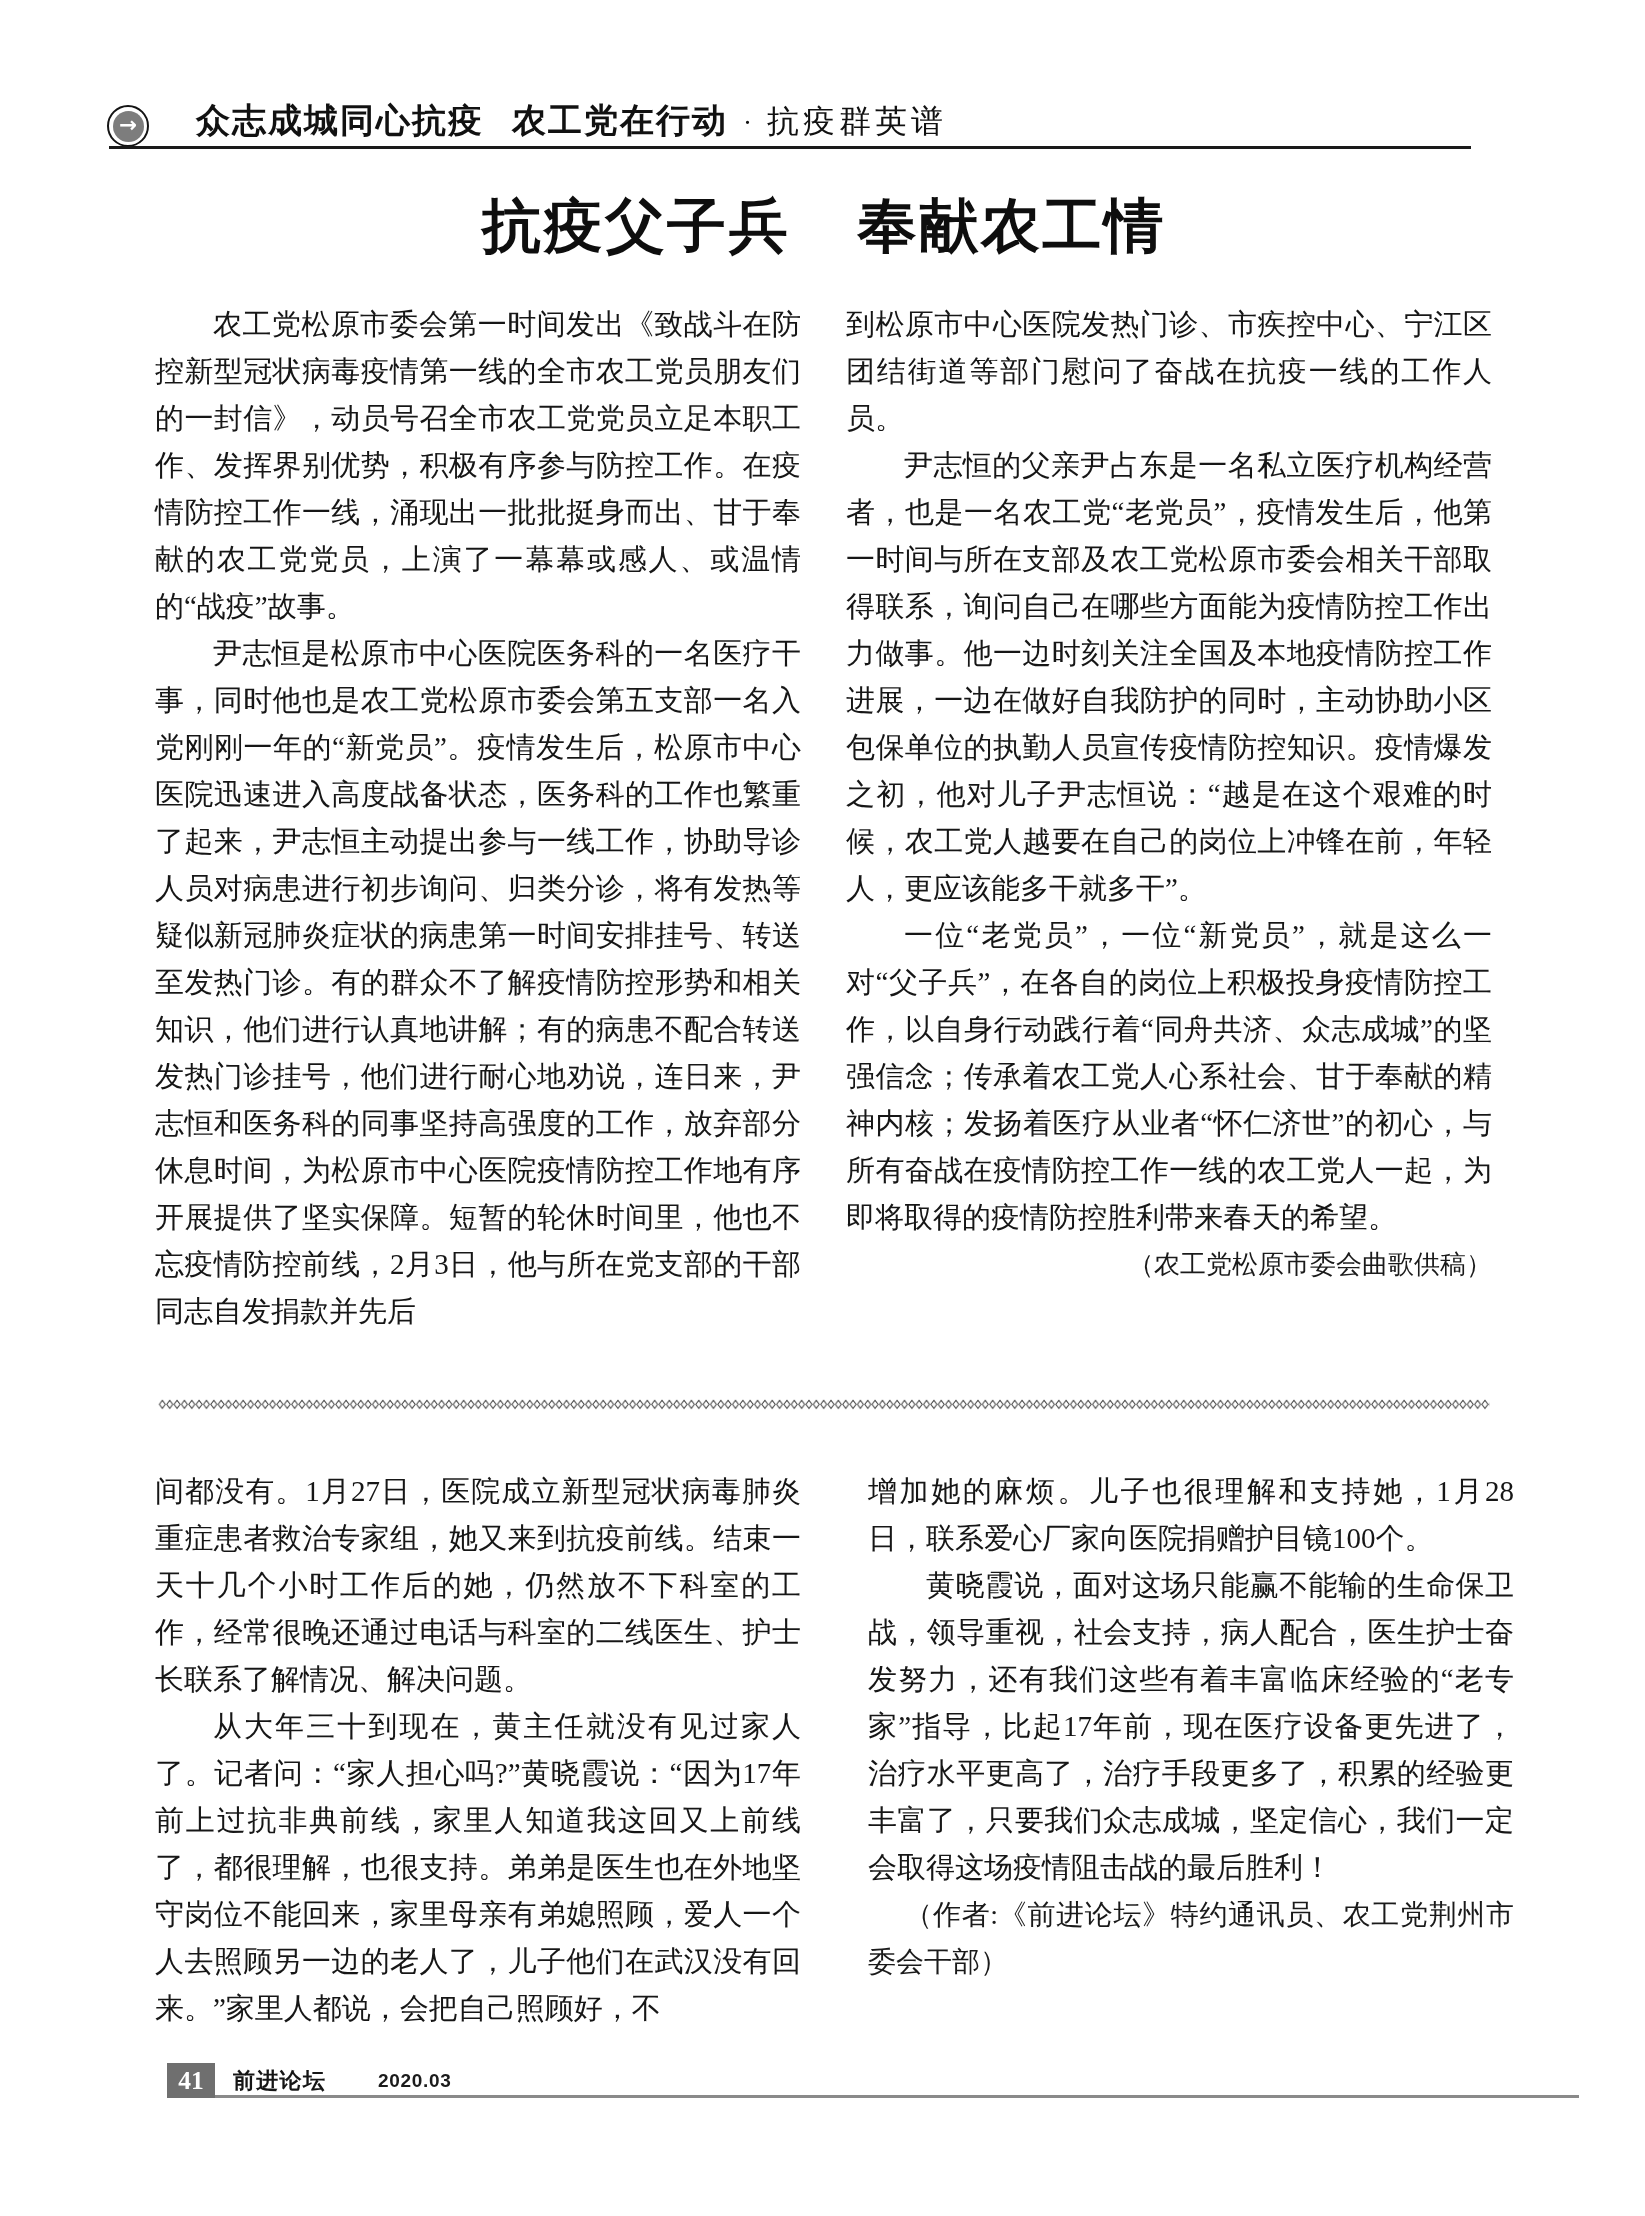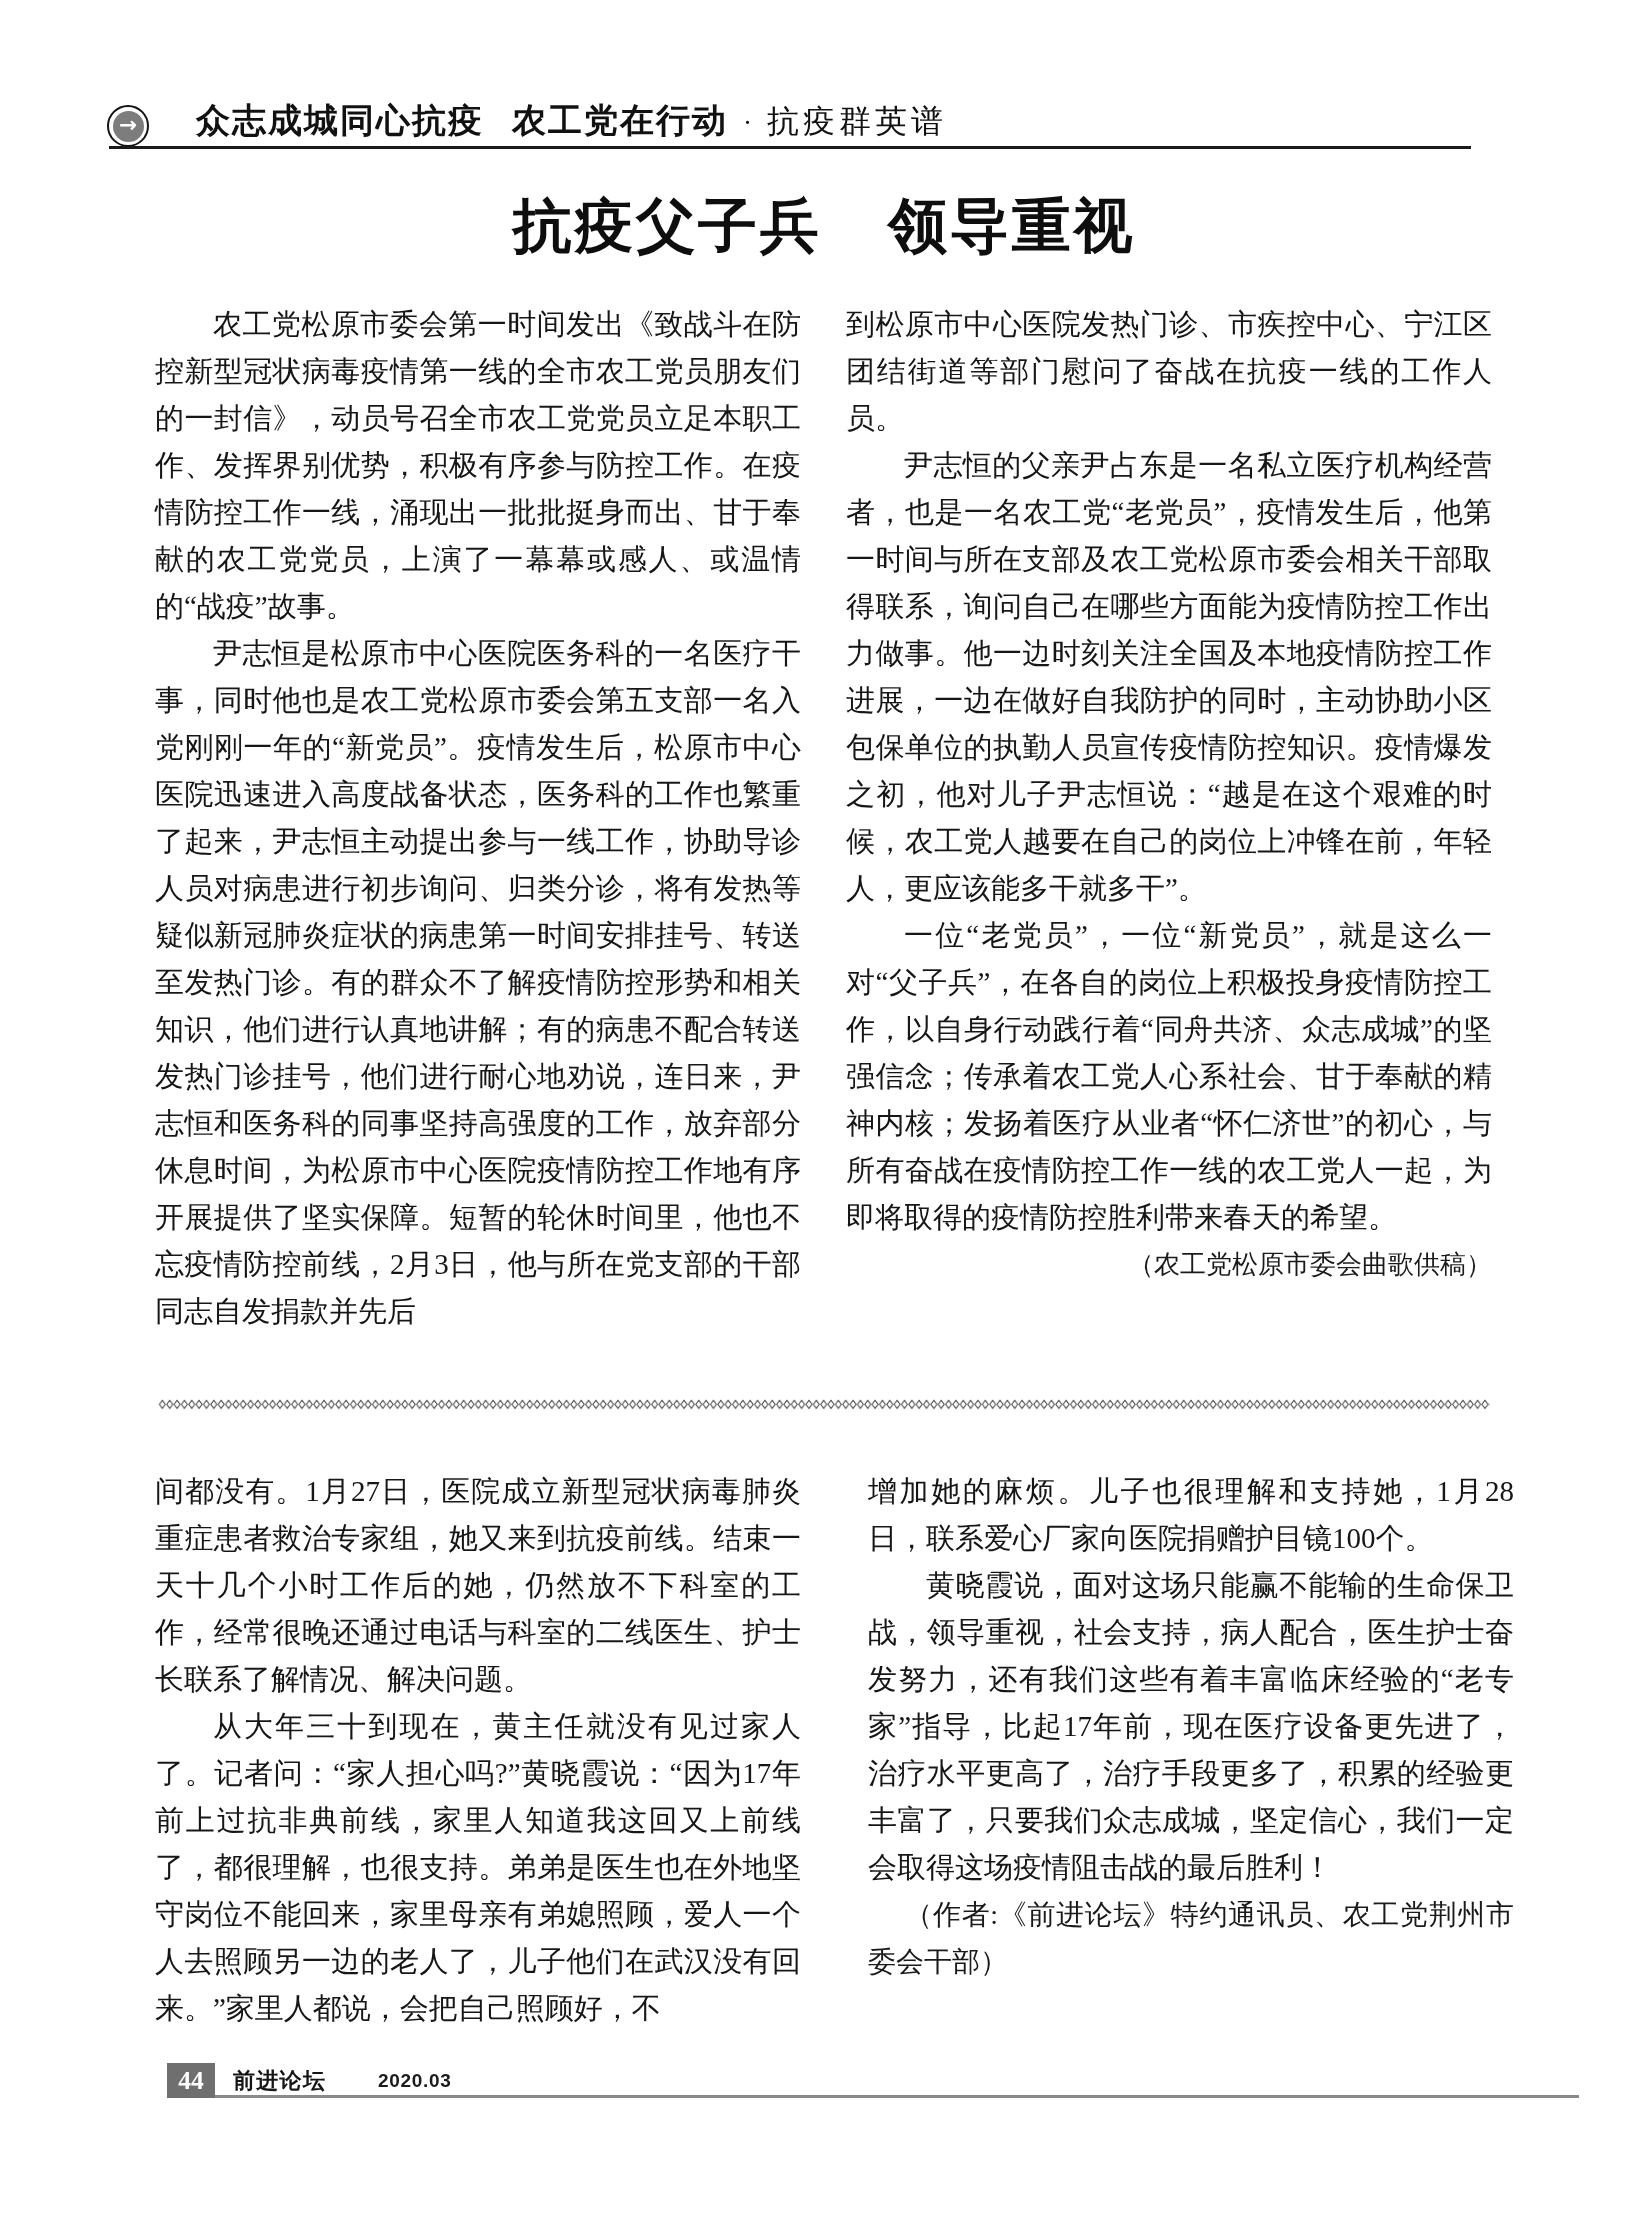--- a/index.html
+++ b/index.html
@@ -107,21 +107,21 @@
     </div>
   </div>
   <div class="hdr-text">
     <span class="hdr-slogan">众志成城同心抗疫</span>
     <span class="hdr-slogan2">农工党在行动</span>
     <span class="hdr-sep">·</span>
     <span class="hdr-series">抗疫群英谱</span>
   </div>
   <div class="hdr-line"></div>
 
-  <h1 class="title"><span>抗疫父子兵</span><span class="tgap"></span><span>领导重视</span></h1>
+  <h1 class="title"><span>抗疫父子兵</span><span class="tgap"></span><span>奉献农工情</span></h1>
 
   <div class="col upper-left">
     <div>
         <p class="para indent">农工党松原市委会第一时间发出《致战斗在防控新型冠状病毒疫情第一线的全市农工党员朋友们的一封信》，动员号召全市农工党党员立足本职工作、发挥界别优势，积极有序参与防控工作。在疫情防控工作一线，涌现出一批批挺身而出、甘于奉献的农工党党员，上演了一幕幕或感人、或温情的“战疫”故事。</p>
         <p class="para indent">尹志恒是松原市中心医院医务科的一名医疗干事，同时他也是农工党松原市委会第五支部一名入党刚刚一年的“新党员”。疫情发生后，松原市中心医院迅速进入高度战备状态，医务科的工作也繁重了起来，尹志恒主动提出参与一线工作，协助导诊人员对病患进行初步询问、归类分诊，将有发热等疑似新冠肺炎症状的病患第一时间安排挂号、转送至发热门诊。有的群众不了解疫情防控形势和相关知识，他们进行认真地讲解；有的病患不配合转送发热门诊挂号，他们进行耐心地劝说，连日来，尹志恒和医务科的同事坚持高强度的工作，放弃部分休息时间，为松原市中心医院疫情防控工作地有序开展提供了坚实保障。短暂的轮休时间里，他也不忘疫情防控前线，2月3日，他与所在党支部的干部同志自发捐款并先后</p>
       </div>
   </div>
   <div class="col upper-right">
     <div>
         <p class="para noindent">到松原市中心医院发热门诊、市疾控中心、宁江区团结街道等部门慰问了奋战在抗疫一线的工作人员。</p>
@@ -148,20 +148,20 @@
   </div>
   <div class="col lower-right">
     <div>
         <p class="para noindent">增加她的麻烦。儿子也很理解和支持她，1月28日，联系爱心厂家向医院捐赠护目镜100个。</p>
         <p class="para indent">黄晓霞说，面对这场只能赢不能输的生命保卫战，领导重视，社会支持，病人配合，医生护士奋发努力，还有我们这些有着丰富临床经验的“老专家”指导，比起17年前，现在医疗设备更先进了，治疗水平更高了，治疗手段更多了，积累的经验更丰富了，只要我们众志成城，坚定信心，我们一定会取得这场疫情阻击战的最后胜利！</p>
       </div>
     <p class="byline-left">（作者:《前进论坛》特约通讯员、农工党荆州市委会干部）</p>
   </div>
 
   <div class="footer-box">
-    <span>44</span>
+    <span>41</span>
   </div>
   <div class="footer-journal">前进论坛</div>
   <div class="footer-issue">2020.03</div>
   <div class="footer-line"></div>
 
 </div>
 
 
 </body></html>

